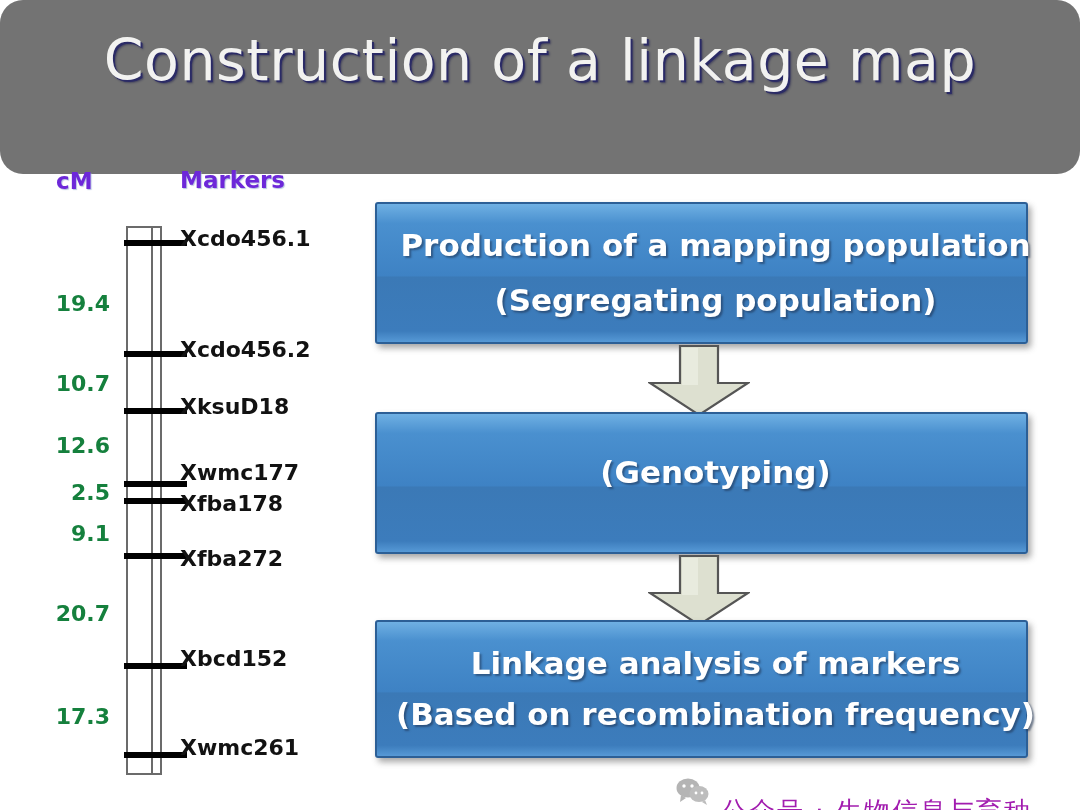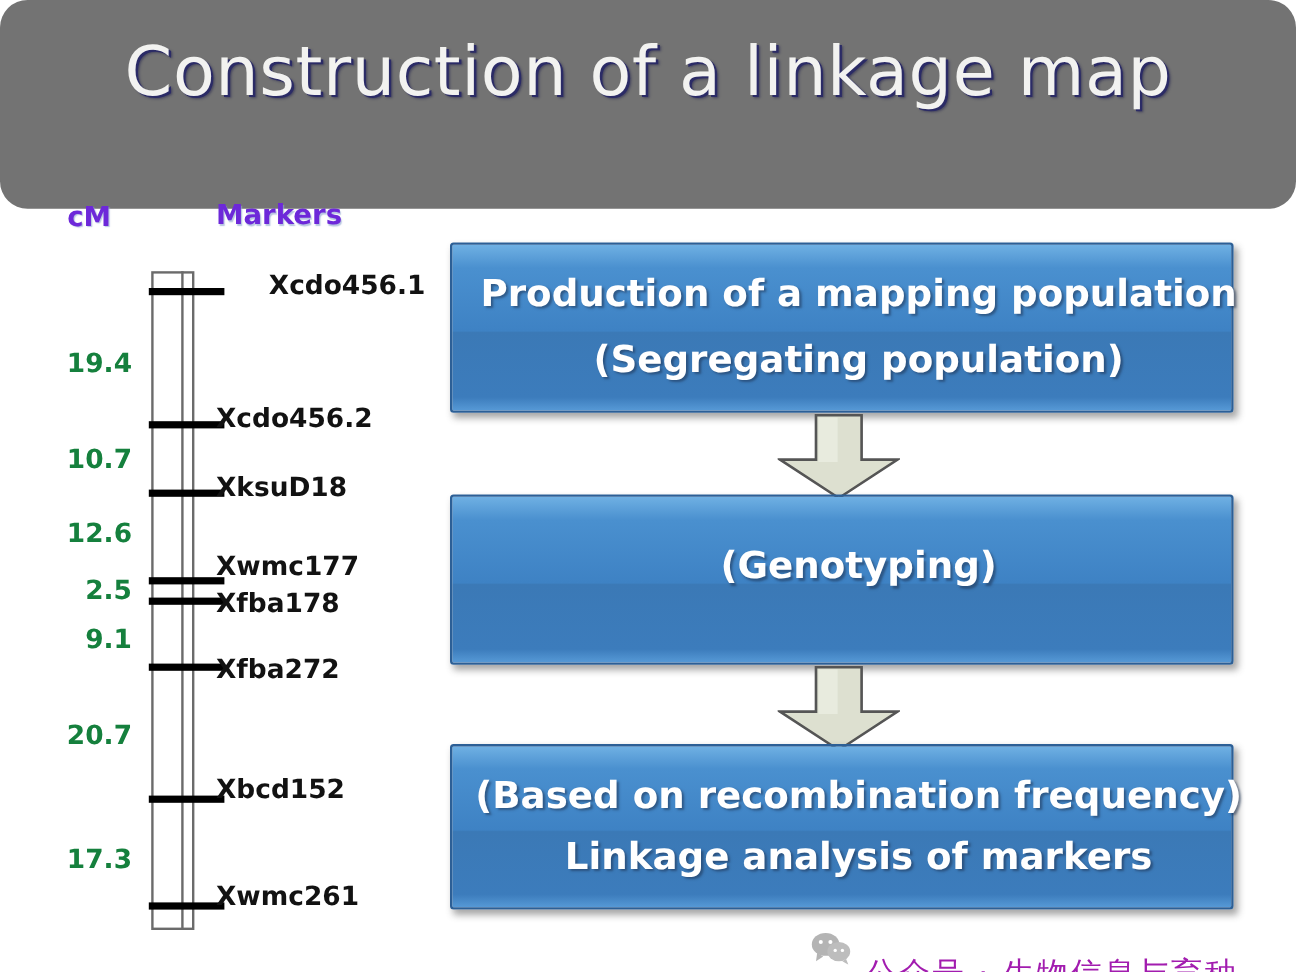--- a/index.html
+++ b/index.html
@@ -189,21 +189,21 @@
       <div class="marker-tick" style="top: 98px;"></div>
       <div class="marker-tick" style="top: 209px;"></div>
       <div class="marker-tick" style="top: 266px;"></div>
       <div class="marker-tick" style="top: 339px;"></div>
       <div class="marker-tick" style="top: 356px;"></div>
       <div class="marker-tick" style="top: 411px;"></div>
       <div class="marker-tick" style="top: 521px;"></div>
       <div class="marker-tick" style="top: 610px;"></div>
     </div>
   <div id="marker-labels">
-      <div class="marker-label" style="top: 84px; margin-left: 44px;">Xcdo456.1</div>
+      <div class="marker-label" style="top: 84px;">Xcdo456.1</div>
       <div class="marker-label" style="top: 195px;">Xcdo456.2</div>
       <div class="marker-label" style="top: 252px;">XksuD18</div>
       <div class="marker-label" style="top: 318px;">Xwmc177</div>
       <div class="marker-label" style="top: 349px;">Xfba178</div>
       <div class="marker-label" style="top: 404px;">Xfba272</div>
       <div class="marker-label" style="top: 504px;">Xbcd152</div>
       <div class="marker-label" style="top: 593px;">Xwmc261</div>
     </div>
   <div id="distance-labels">
       <div class="distance-label" style="top: 149px;">19.4</div>
@@ -235,22 +235,22 @@
   </div>
 
   <div class="flow-arrow" id="flow-arrow-2">
     <svg width="102" height="72" viewBox="0 0 102 72">
       <polygon points="32,1 70,1 70,38 100,38 51,70 2,38 32,38" fill="#DDE0D0" stroke="#555555" stroke-width="2.2" stroke-linejoin="miter"></polygon>
       <polygon points="34,3 50,3 50,40 34,40" fill="#EAECE1" opacity="0.85"></polygon>
     </svg>
   </div>
 
   <div class="flow-box" id="flow-box-3">
+    <div class="flow-line">Linkage analysis of markers</div>
     <div class="flow-line">(Based on recombination frequency)</div>
-    <div class="flow-line">Linkage analysis of markers</div>
   </div>
 </div>
 
 <div id="watermark">
   <span>
     <svg width="34" height="28" viewBox="0 0 34 28">
       <ellipse cx="12" cy="11" rx="11.5" ry="9.5" fill="#B4B4B4"></ellipse>
       <polygon points="5,18 4,25 10,21" fill="#B4B4B4"></polygon>
       <circle cx="8" cy="9" r="1.7" fill="#FFFFFF"></circle>
       <circle cx="16" cy="9" r="1.7" fill="#FFFFFF"></circle>

